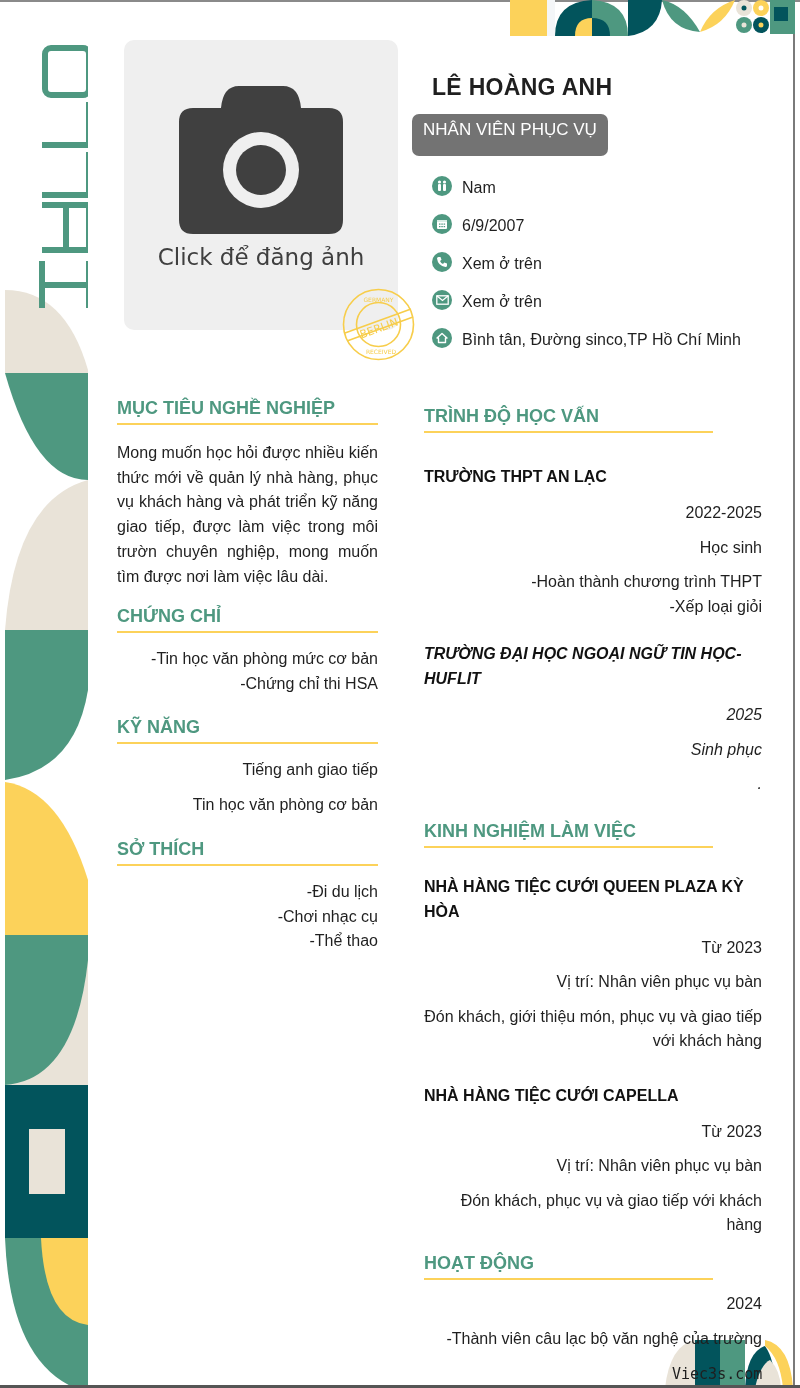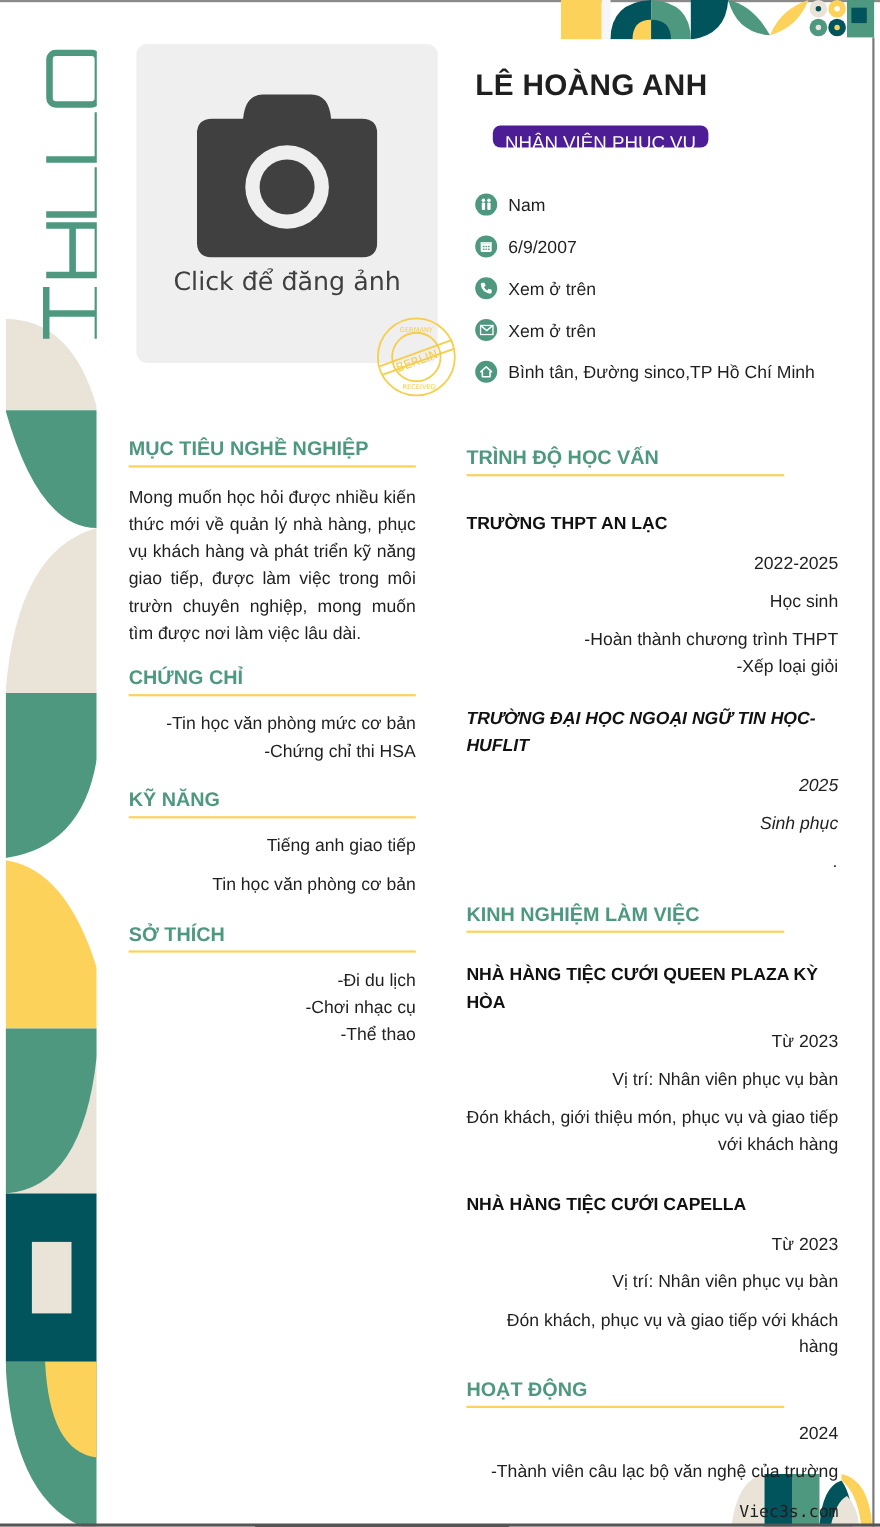--- a/index.html
+++ b/index.html
@@ -19,22 +19,22 @@
   .top-deco { position: absolute; left: 510px; top: 0; width: 285px; height: 36px; overflow: hidden; }
   .bottom-deco { position: absolute; left: 665px; top: 1340px; width: 130px; height: 48px; overflow: hidden; }
 
   
   .photo { position: absolute; left: 124px; top: 40px; width: 274px; height: 290px; background: #efefef; border-radius: 10px; cursor: pointer; }
   .photo svg.cam { position: absolute; left: 55px; top: 42px; }
   .photo .photo-label { position: absolute; left: 0; top: 204px; width: 100%; text-align: center; font-family: "DejaVu Sans", sans-serif; font-size: 23px; color: #3f3f3f; }
   .stamp { position: absolute; left: 341px; top: 287px; width: 75px; height: 75px; }
 
   
-  .name { position: absolute; left: 432px; top: 62px; font-size: 27px; font-weight: bold; color: #1f1f1f; letter-spacing: 0.3px; }
-  .role-badge { position: absolute; left: 448px; top: 114px; height: 20px; padding: 0 11px; background: #4c1d95; color: #fff; border-radius: 7px; font-size: 17px; line-height: 31px; }
+  .name { position: absolute; left: 432px; top: 74px; font-size: 23px; font-weight: bold; color: #1f1f1f; letter-spacing: 0.3px; }
+  .role-badge { position: absolute; left: 412px; top: 114px; height: 42px; padding: 0 11px; background: #737373; color: #fff; border-radius: 7px; font-size: 17px; line-height: 31px; }
 
   .contact { position: absolute; left: 432px; top: 176px; width: 320px; }
   .contact-row { display: flex; align-items: flex-start; margin-bottom: 14px; font-size: 16px; line-height: 24px; }
   .contact-row .ico { width: 20px; height: 20px; border-radius: 50%; background: #4e9880; flex: none; margin-right: 10px; margin-top: 0px; display: flex; align-items: center; justify-content: center; }
   .contact-row .txt { color: #1f1f1f; }
 
   
   .sec-title { font-size: 18px; font-weight: bold; color: #4e9880; padding-bottom: 4px; border-bottom: 2px solid #fcd25a; }
   .left-col { position: absolute; left: 117px; top: 398px; width: 261px; }
   .right-col { position: absolute; left: 424px; top: 406px; width: 338px; }

